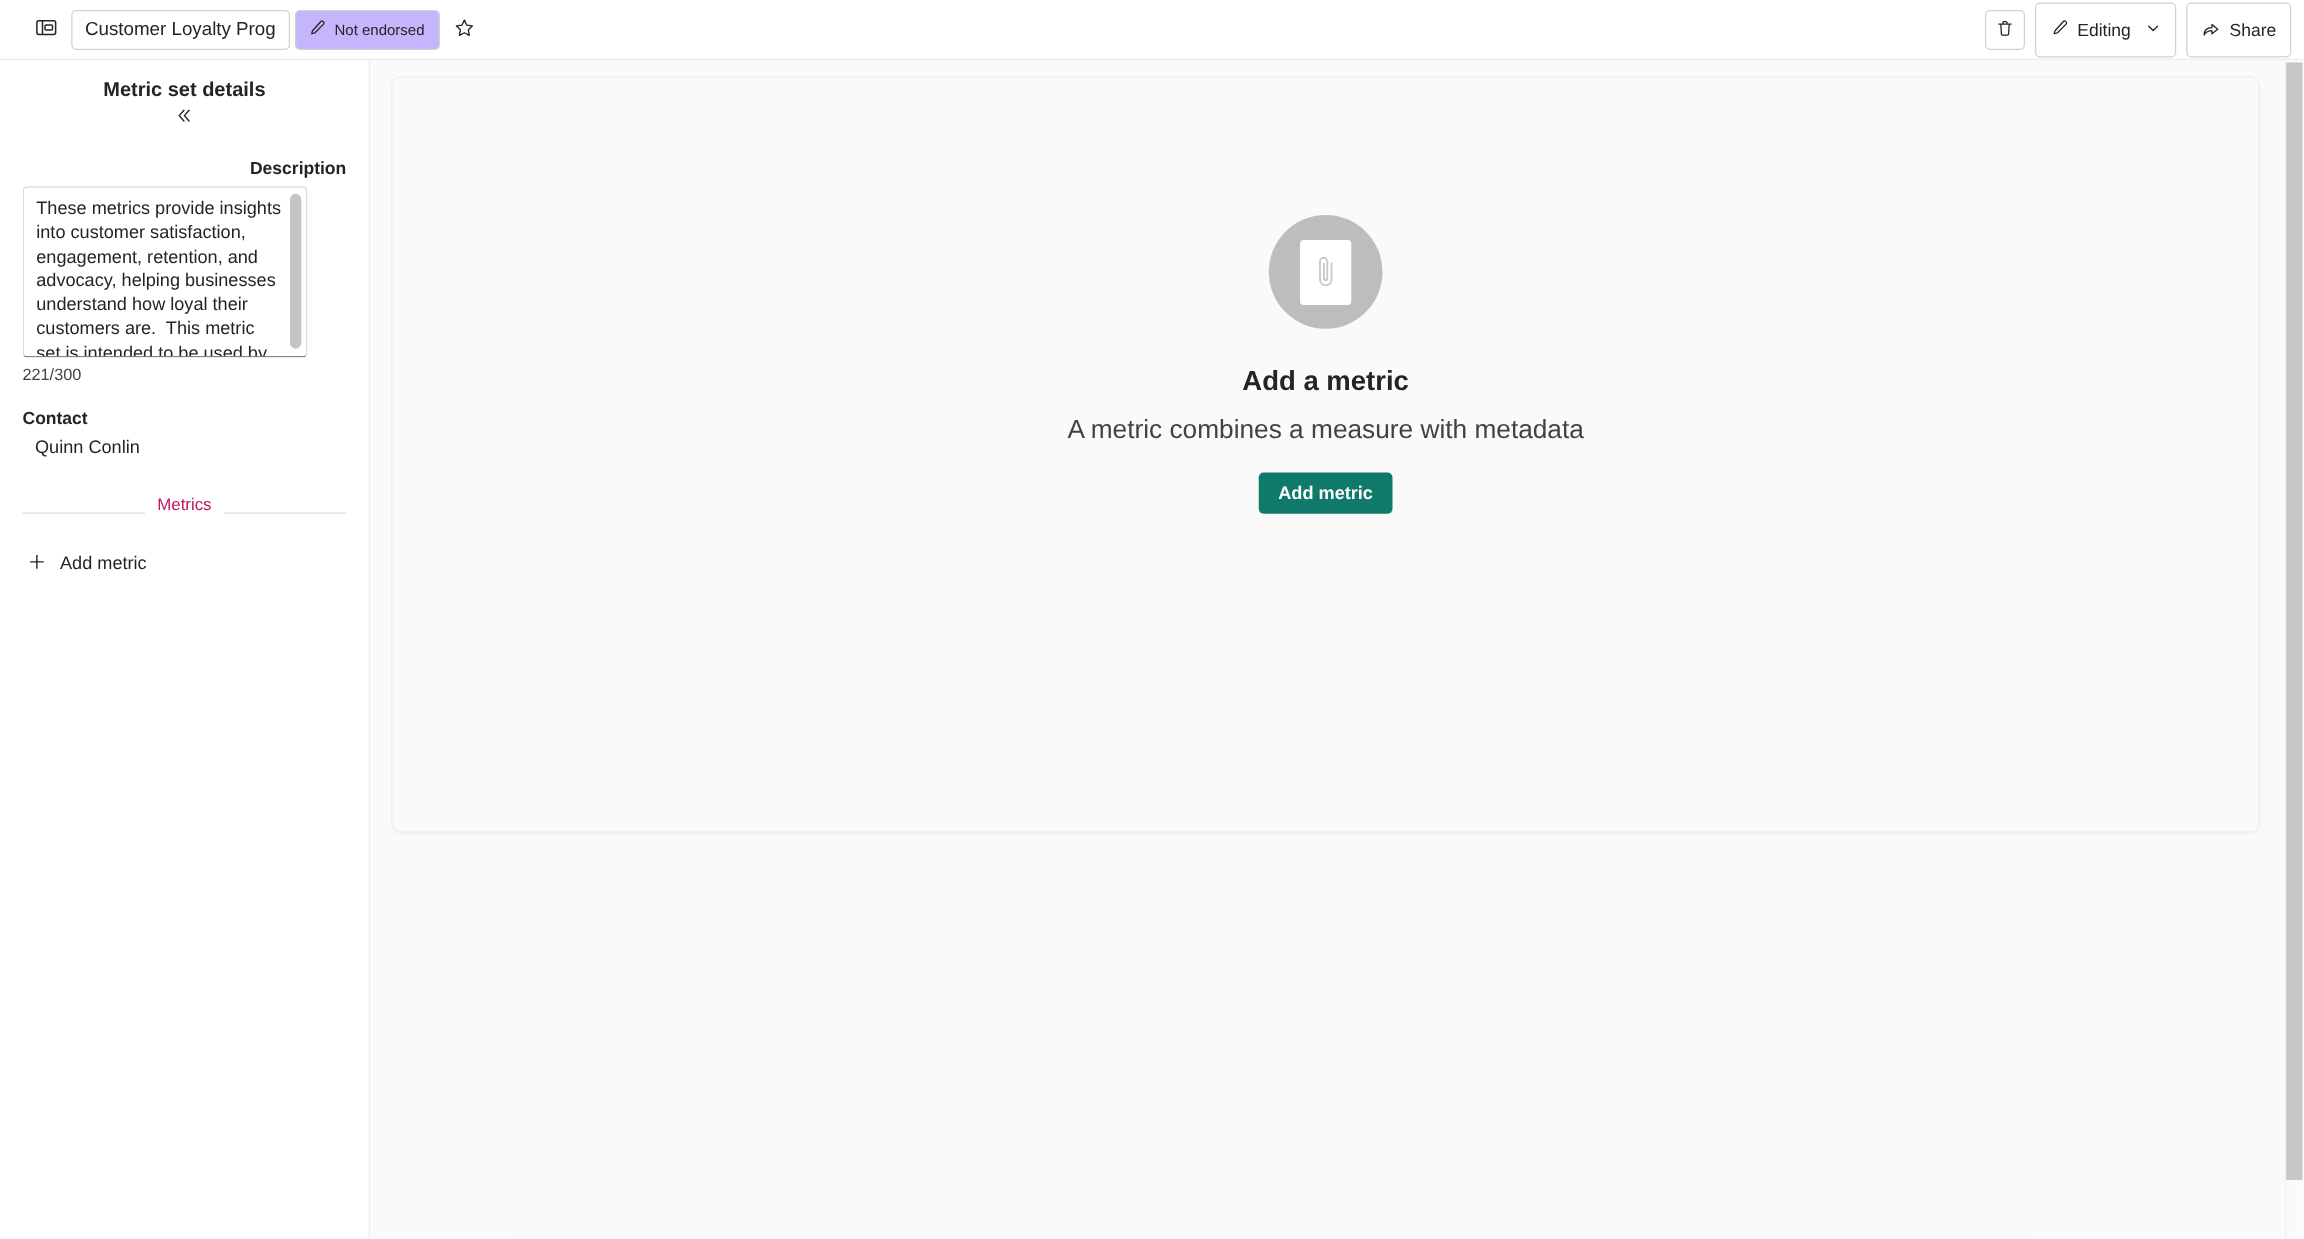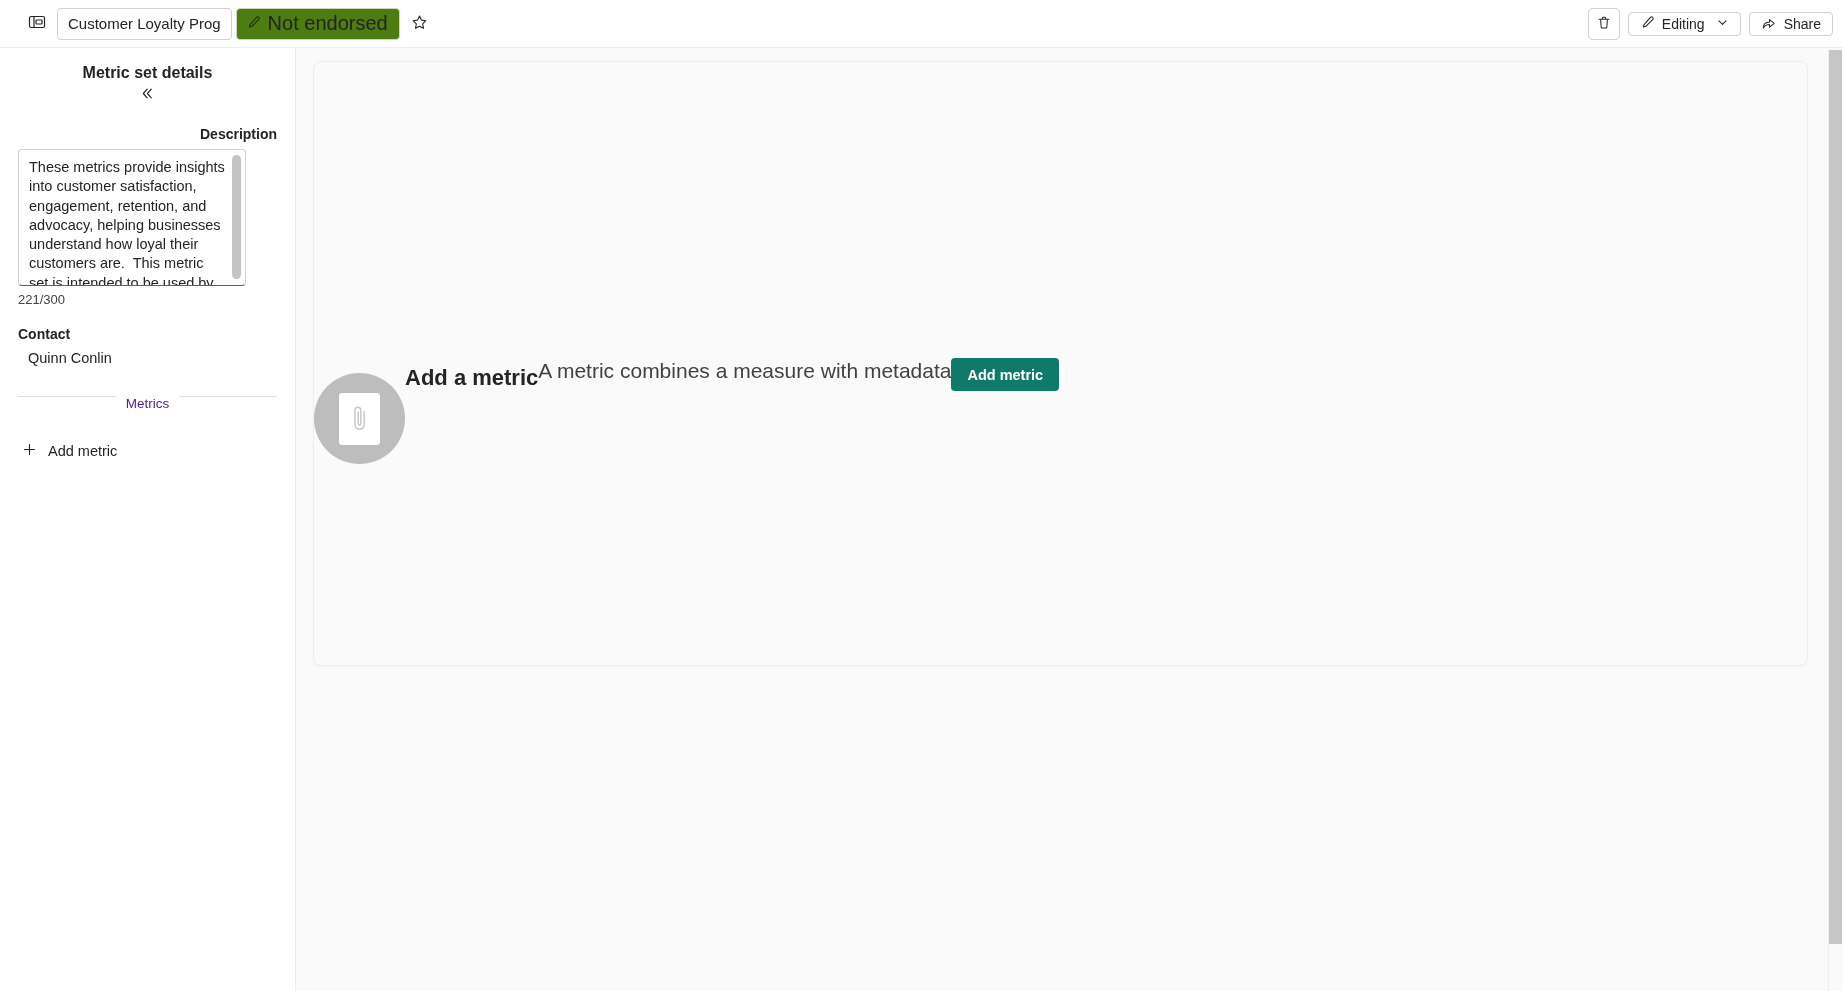--- a/index.html
+++ b/index.html
@@ -47,30 +47,30 @@
     overflow: hidden; white-space: nowrap;
     cursor: text;
   }
 
   .endorse-pill {
     height: 32px;
     display: flex; align-items: center; gap: 7px;
     padding: 0 11px 0 9px;
     border: 1px solid #d1d1d1;
     border-radius: 4px;
-    background: #4d7c0f;
-    font-size: 20px;
+    background: #c4b5fd;
+    font-size: 12px;
     color: #242424;
     cursor: pointer;
     white-space: nowrap;
     justify-content: space-between;
   }
 
   .btn-outline {
-    height: 24px;
+    height: 44px;
     display: flex; align-items: center; gap: 7px;
     padding: 0 11px;
     border: 1px solid #d1d1d1;
     border-radius: 4px;
     background: #ffffff;
     font-size: 14px;
     color: #242424;
     cursor: pointer;
     white-space: nowrap;
   }
@@ -137,23 +137,23 @@
   .contact-label {
     font-size: 14px; font-weight: 600; color: #242424;
     margin-top: 19px;
   }
   .contact-value {
     font-size: 14.5px; color: #242424;
     margin-top: 8px; padding-left: 10px;
   }
 
   .divider-row {
-    display: flex; align-items: flex-start; gap: 10px;
+    display: flex; align-items: flex-end; gap: 10px;
     margin-top: 30px;
-    color: #4c1d95; font-size: 13.5px;
+    color: #be185d; font-size: 13.5px;
   }
   .divider-line { flex: 1; height: 1px; background: #e0e0e0; }
 
   .add-metric-link {
     display: flex; align-items: center; gap: 11px;
     margin-top: 26px; padding: 5px 4px;
     font-size: 14.5px; color: #242424;
     cursor: pointer; border-radius: 4px;
     width: fit-content;
   }
@@ -166,21 +166,21 @@
     background: #fafafa;
     overflow: hidden;
   }
   .empty-card {
     position: absolute; left: 17px; top: 13px;
     width: 1495px; height: 605px;
     background: #fafafa;
     border: 1px solid #eeeeee;
     border-radius: 8px;
     box-shadow: 0 1px 2px rgba(0,0,0,0.04);
-    display: flex; 
+    display: flex; flex-direction: column;
     align-items: center;
   }
   .empty-illus {
     margin-top: 110px;
     width: 91px; height: 91px;
     border-radius: 50%;
     background: #bdbdbd;
     display: flex; align-items: center; justify-content: center;
   }
   .illus-sheet {

